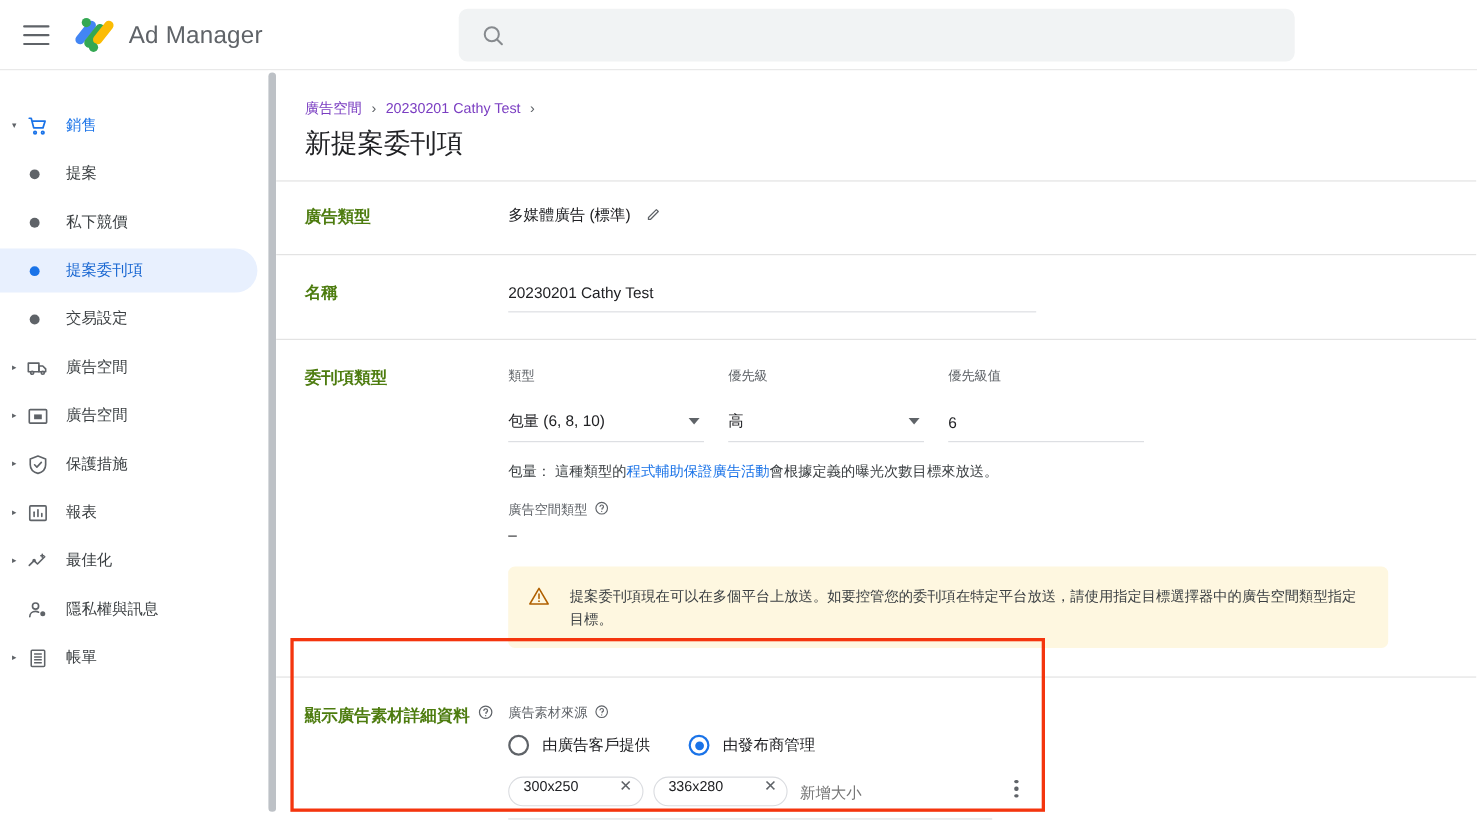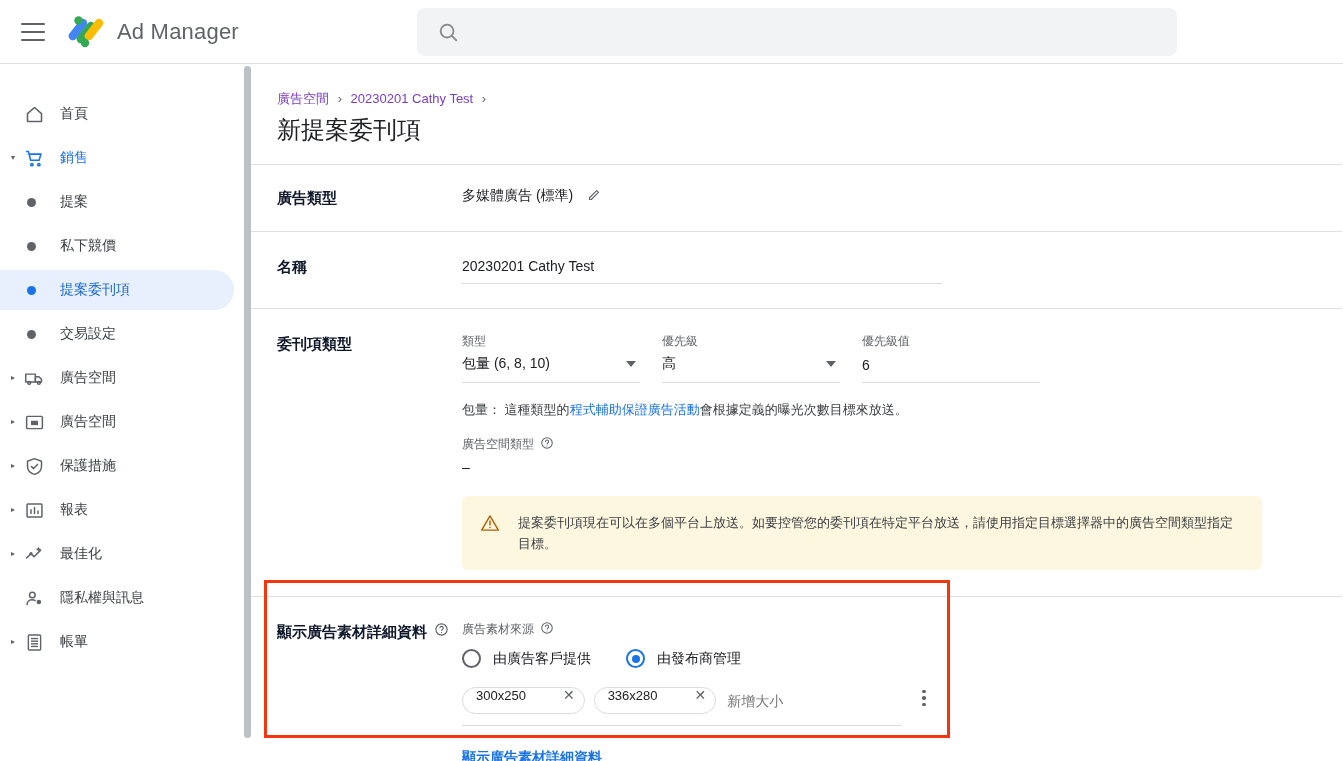--- a/index.html
+++ b/index.html
@@ -90,38 +90,38 @@
   .page-head { padding: 26px 0 18px 26px; }
   .crumbs { font-size: 13px; color: #5f6368; line-height: 18px; }
   .crumbs a { color: #7b3ec2; text-decoration: none; font-weight: 500; cursor: pointer; }
   .crumbs .sep { color: #5f6368; margin: 0 5px; font-weight: 400; }
   .page-title { font-size: 24px; color: #202124; margin-top: 6px; font-weight: 400; }
 
   .card { width: 1091px; border-top: 1px solid #e0e0e0; }
   .row { display: flex; padding: 24px 0 22px 26px; }
   .row-label {
     width: 185px; flex: 0 0 185px; font-size: 15px; font-weight: 700;
-    color: #0f172a; line-height: 22px; padding-right: 12px;
+    color: #4d7c0f; line-height: 22px; padding-right: 12px;
     display: flex; align-items: flex-start;
   }
   .row-label .help { margin-left: 7px; flex: 0 0 auto; }
   .row-body { flex: 1; }
 
   .valtext { font-size: 14px; color: #202124; display: flex; align-items: center; }
   .pencil { margin-left: 14px; cursor: pointer; }
 
   .underline-input {
     border: 0; border-bottom: 1px solid #dadce0; outline: none;
     font-size: 14px; padding: 2px 0 9px 0; background: transparent;
     font-family: "Liberation Sans", sans-serif; color: #202124;
   }
 
   .field-group { display: flex; }
   .field { margin-right: 22px; }
-  .field .flabel { font-size: 12px; color: #5f6368; margin-bottom: 5px; }
+  .field .flabel { font-size: 12px; color: #5f6368; margin-bottom: 24px; }
   .select {
     position: relative; width: 178px; border-bottom: 1px solid #dadce0;
     padding-bottom: 9px; font-size: 14px; color: #202124; cursor: pointer;
   }
   .select .caret {
     position: absolute; right: 4px; top: 6px;
     width: 0; height: 0; border-left: 5px solid transparent;
     border-right: 5px solid transparent; border-top: 6px solid #5f6368;
   }
   .num-field { width: 178px; }
@@ -214,28 +214,20 @@
       <svg class="sicon" viewBox="0 0 24 24" fill="none" stroke="#5f6368" stroke-width="2">
         <circle cx="11" cy="11" r="7"></circle>
           <line x1="16.2" y1="16.2" x2="21" y2="21" stroke-linecap="round"></line>
       </svg>
       <input type="text" value="" placeholder="" style="">
     </div>
   </div>
 
   <div class="sidebar">
 
-    <div class="navitem top">
-      <span class="ico">
-        <svg width="21" height="21" viewBox="0 0 24 24" fill="none" stroke="#5f6368" stroke-width="1.8" stroke-linejoin="round">
-          <path d="M4 11 L12 4 L20 11 V20 H4 Z"></path>
-        </svg>
-      </span>
-      <span class="lbl">首頁</span>
-    </div>
 
     <div class="navitem top active" style="background:transparent;">
       <span class="arrow">▾</span>
       <span class="ico">
         <svg width="21" height="21" viewBox="0 0 24 24" fill="none" stroke="#1a73e8" stroke-width="1.8" stroke-linecap="round" stroke-linejoin="round">
           <path d="M3 4h2l2.6 10h9.6l2.2-7H6"></path>
           <circle cx="9" cy="19" r="1.3"></circle>
             <circle cx="17" cy="19" r="1.3"></circle>
         </svg>
       </span>

